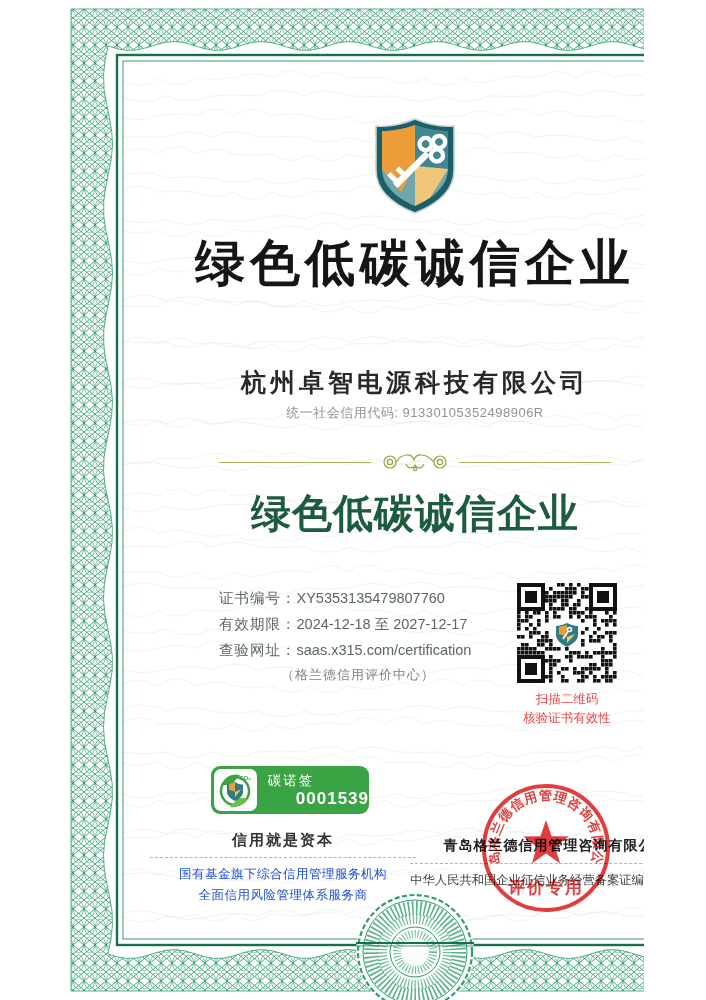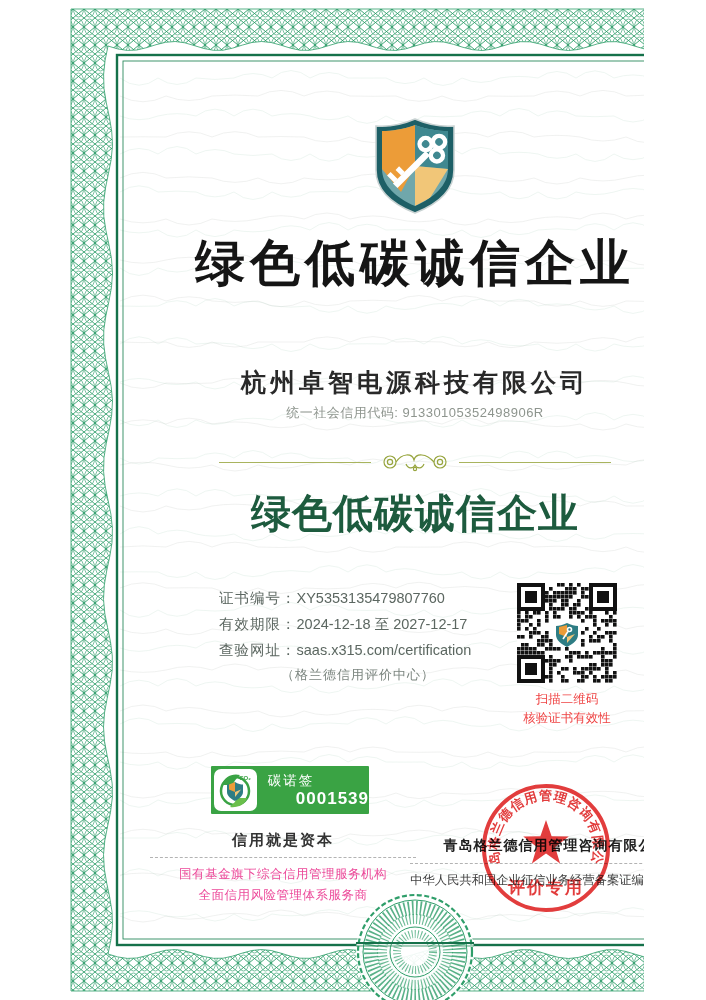--- a/index.html
+++ b/index.html
@@ -53,37 +53,37 @@
     font-size:13px; color:#7b857f; line-height:24px; padding-left:62px; letter-spacing:1px;
   }
 
   .qr-block{ position:absolute; left:447px; top:583px; width:116px; text-align:center; }
   .qr-block svg{ display:block; margin:0 auto; background:#fff; }
   .qr-caption{ font-size:12.5px; color:#ef4444; line-height:17px; margin-top:2px; }
   .qr-caption.first{ margin-top:8px; }
 
   .badge{
     position:absolute; left:149px; top:766px; width:158px; height:48px;
-    background:#3aa344; border-radius:1px; display:flex; align-items:center;
+    background:#3aa344; border-radius:9px; display:flex; align-items:center;
   }
   .badge-logo-box{
     width:44px; height:42px; background:#ffffff; border-radius:7px;
     margin-left:3px; display:flex; align-items:center; justify-content:center;
   }
   .badge-text{ margin-left:11px; color:#ffffff; }
   .badge-title{ font-size:13.5px; letter-spacing:2px; line-height:17px; }
   .badge-number{ font-size:17px; font-weight:700; letter-spacing:1px; line-height:19px;margin-left:28px; }
 
   .footer-left{ position:absolute; left:88px; top:831px; width:266px; text-align:center; }
   .footer-right{ position:absolute; left:348px; top:837px; width:292px; text-align:center; }
   .slogan{ font-size:15px; font-weight:700; color:#333333; letter-spacing:2px;text-align:center; }
   .f-company{ font-size:14px; font-weight:700; color:#202020; letter-spacing:1px; }
   .dashed{ border:0; border-top:1.5px dashed #b3b3b3; margin:7px 0 6px 0; }
   .footer-right .dashed{ margin-top:8px; }
-  .f-line{ font-size:12.5px; color:#ec4899; line-height:21px; letter-spacing:0.5px; }
+  .f-line{ font-size:12.5px; color:#1d4ed8; line-height:21px; letter-spacing:0.5px; }
   .f-filing{ font-size:12.3px; color:#3f3f3f; line-height:20px; white-space:nowrap; }
 
   .stamp{ position:absolute; left:396px; top:760px; z-index:3; mix-blend-mode:multiply; opacity:0.9; }
 </style>
 </head>
 <body>
 
 <div class="page">
 
   <svg class="deco" width="706" height="1000" viewBox="0 0 706 1000" aria-hidden="true">

